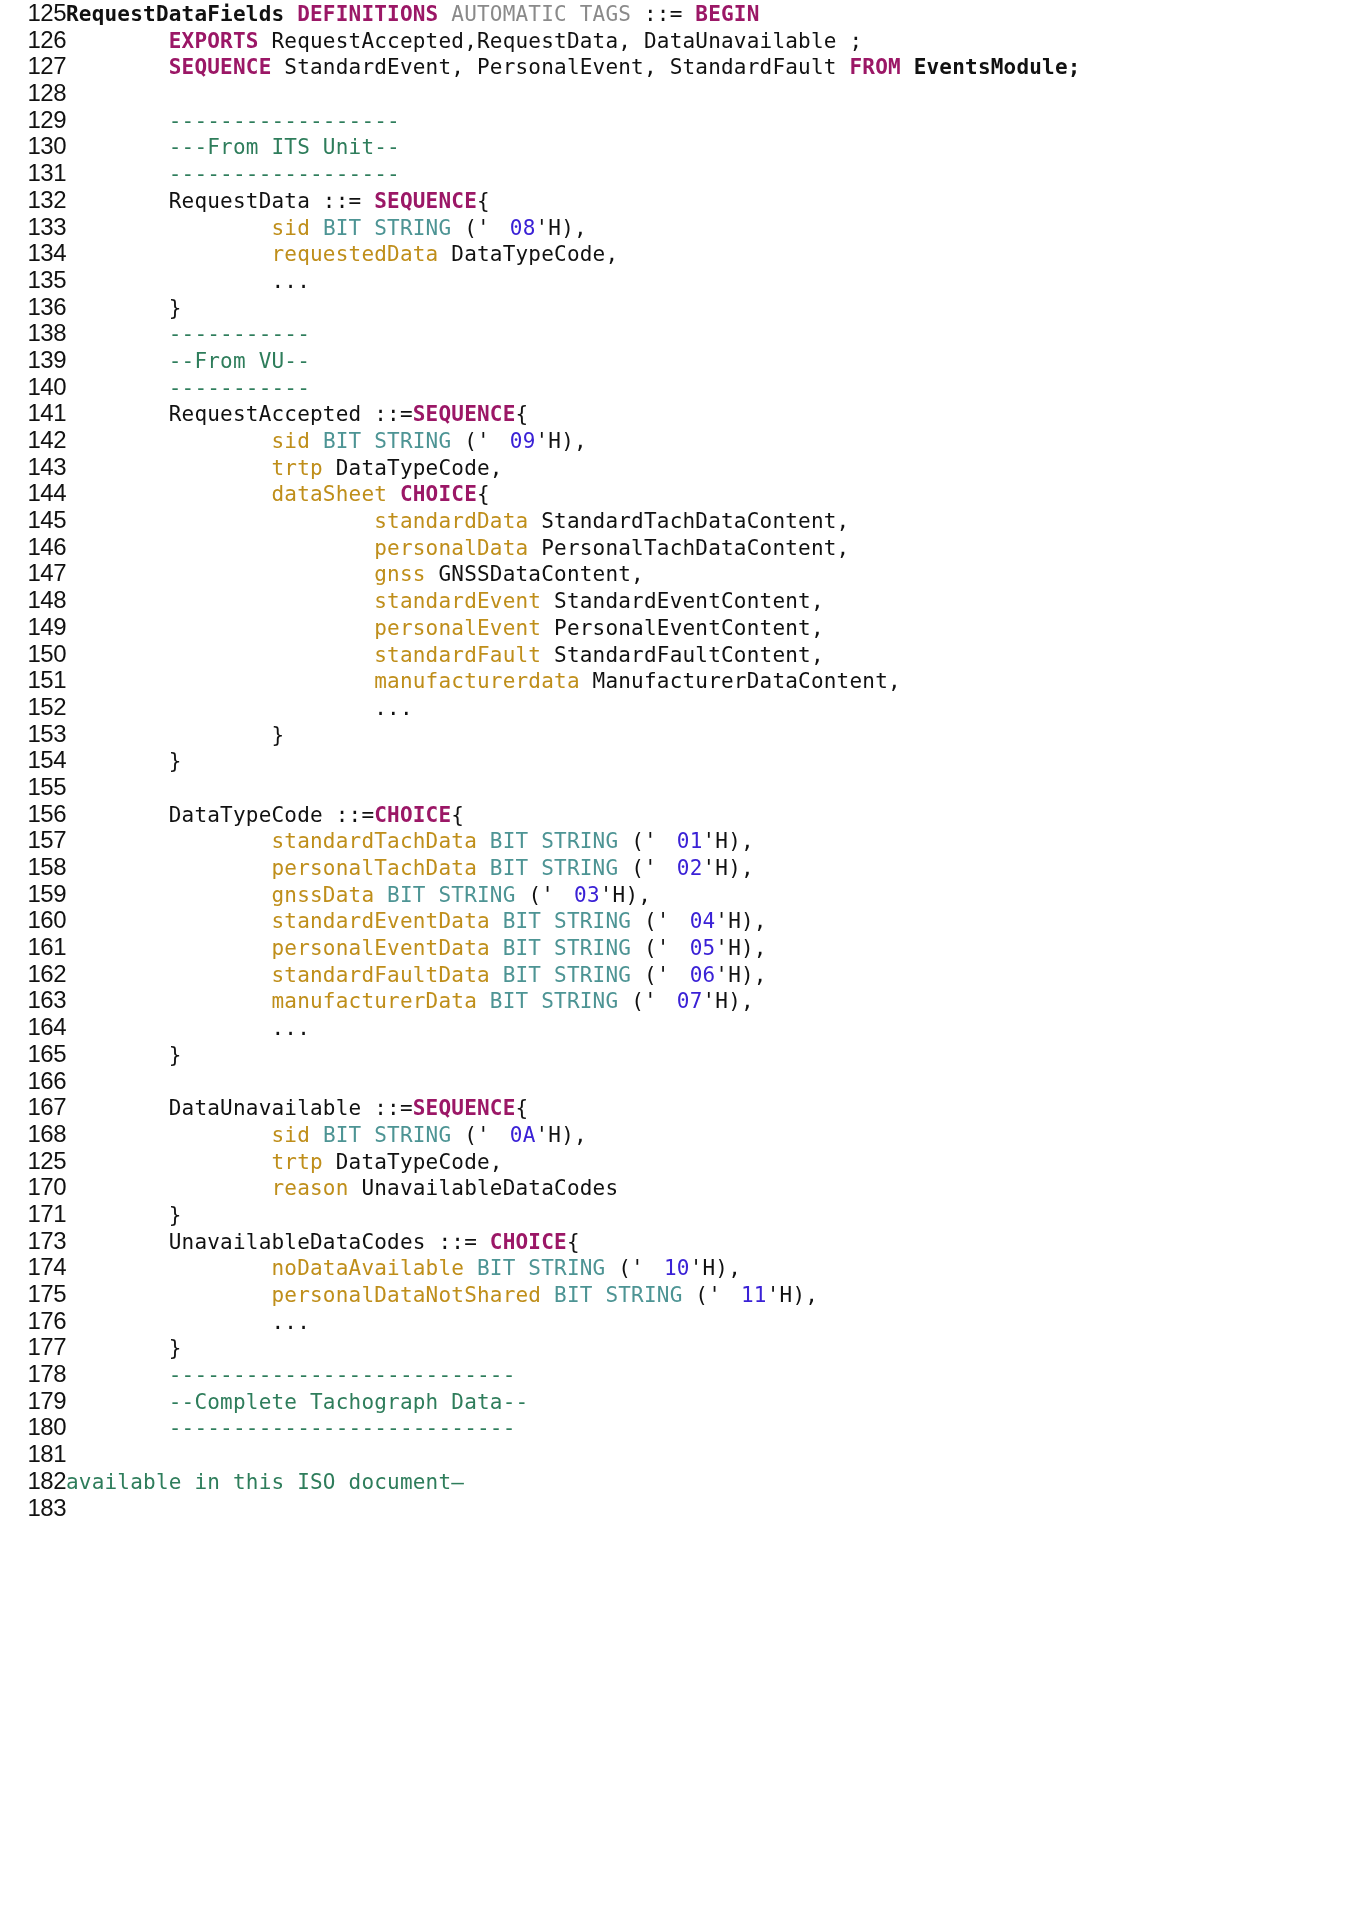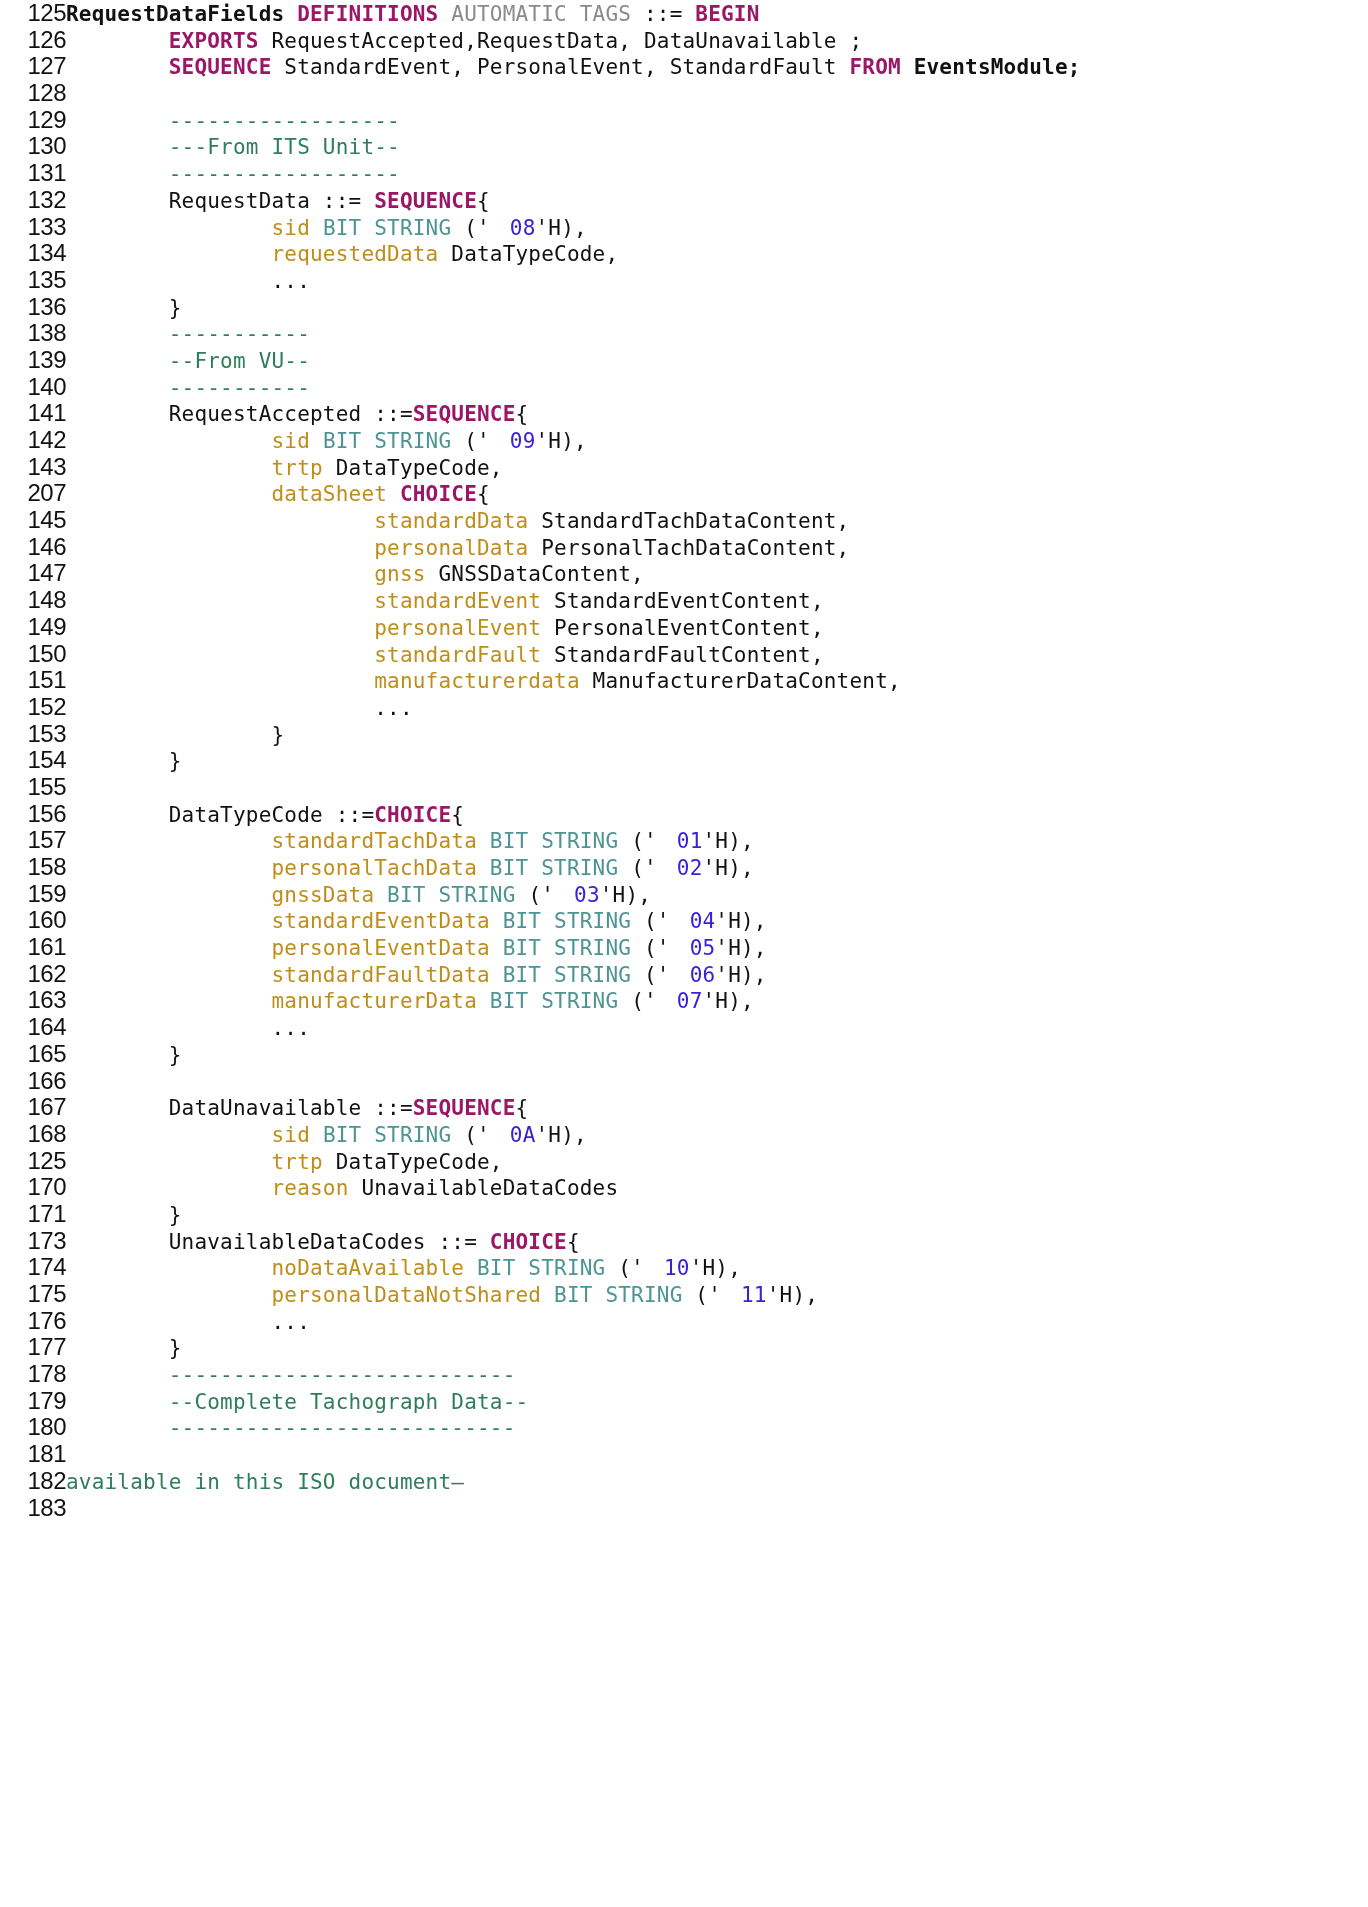--- a/index.html
+++ b/index.html
@@ -69,21 +69,21 @@
     <div class="line"><span class="lineno">133</span><span class="code"><span class="tok-plain">                </span><span class="tok-field">sid </span><span class="tok-type">BIT STRING </span><span class="tok-plain">('</span><span class="tok-hex">08</span><span class="tok-plain">'H),</span></span></div>
     <div class="line"><span class="lineno">134</span><span class="code"><span class="tok-plain">                </span><span class="tok-field">requestedData </span><span class="tok-plain">DataTypeCode,</span></span></div>
     <div class="line"><span class="lineno">135</span><span class="code"><span class="tok-plain">                ...</span></span></div>
     <div class="line"><span class="lineno">136</span><span class="code"><span class="tok-plain">        }</span></span></div>
     <div class="line"><span class="lineno">138</span><span class="code"><span class="tok-plain">        </span><span class="tok-comment">-----------</span></span></div>
     <div class="line"><span class="lineno">139</span><span class="code"><span class="tok-plain">        </span><span class="tok-comment">--From VU--</span></span></div>
     <div class="line"><span class="lineno">140</span><span class="code"><span class="tok-plain">        </span><span class="tok-comment">-----------</span></span></div>
     <div class="line"><span class="lineno">141</span><span class="code"><span class="tok-plain">        RequestAccepted ::=</span><span class="tok-keyword">SEQUENCE</span><span class="tok-plain">{</span></span></div>
     <div class="line"><span class="lineno">142</span><span class="code"><span class="tok-plain">                </span><span class="tok-field">sid </span><span class="tok-type">BIT STRING </span><span class="tok-plain">('</span><span class="tok-hex">09</span><span class="tok-plain">'H),</span></span></div>
     <div class="line"><span class="lineno">143</span><span class="code"><span class="tok-plain">                </span><span class="tok-field">trtp </span><span class="tok-plain">DataTypeCode,</span></span></div>
-    <div class="line"><span class="lineno">207</span><span class="code"><span class="tok-plain">                </span><span class="tok-field">dataSheet </span><span class="tok-keyword">CHOICE</span><span class="tok-plain">{</span></span></div>
+    <div class="line"><span class="lineno">144</span><span class="code"><span class="tok-plain">                </span><span class="tok-field">dataSheet </span><span class="tok-keyword">CHOICE</span><span class="tok-plain">{</span></span></div>
     <div class="line"><span class="lineno">145</span><span class="code"><span class="tok-plain">                        </span><span class="tok-field">standardData </span><span class="tok-plain">StandardTachDataContent,</span></span></div>
     <div class="line"><span class="lineno">146</span><span class="code"><span class="tok-plain">                        </span><span class="tok-field">personalData </span><span class="tok-plain">PersonalTachDataContent,</span></span></div>
     <div class="line"><span class="lineno">147</span><span class="code"><span class="tok-plain">                        </span><span class="tok-field">gnss </span><span class="tok-plain">GNSSDataContent,</span></span></div>
     <div class="line"><span class="lineno">148</span><span class="code"><span class="tok-plain">                        </span><span class="tok-field">standardEvent </span><span class="tok-plain">StandardEventContent,</span></span></div>
     <div class="line"><span class="lineno">149</span><span class="code"><span class="tok-plain">                        </span><span class="tok-field">personalEvent </span><span class="tok-plain">PersonalEventContent,</span></span></div>
     <div class="line"><span class="lineno">150</span><span class="code"><span class="tok-plain">                        </span><span class="tok-field">standardFault </span><span class="tok-plain">StandardFaultContent,</span></span></div>
     <div class="line"><span class="lineno">151</span><span class="code"><span class="tok-plain">                        </span><span class="tok-field">manufacturerdata </span><span class="tok-plain">ManufacturerDataContent,</span></span></div>
     <div class="line"><span class="lineno">152</span><span class="code"><span class="tok-plain">                        ...</span></span></div>
     <div class="line"><span class="lineno">153</span><span class="code"><span class="tok-plain">                }</span></span></div>
     <div class="line"><span class="lineno">154</span><span class="code"><span class="tok-plain">        }</span></span></div>

